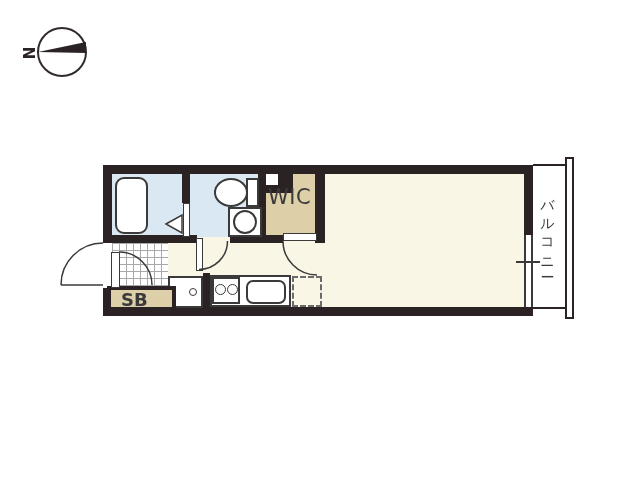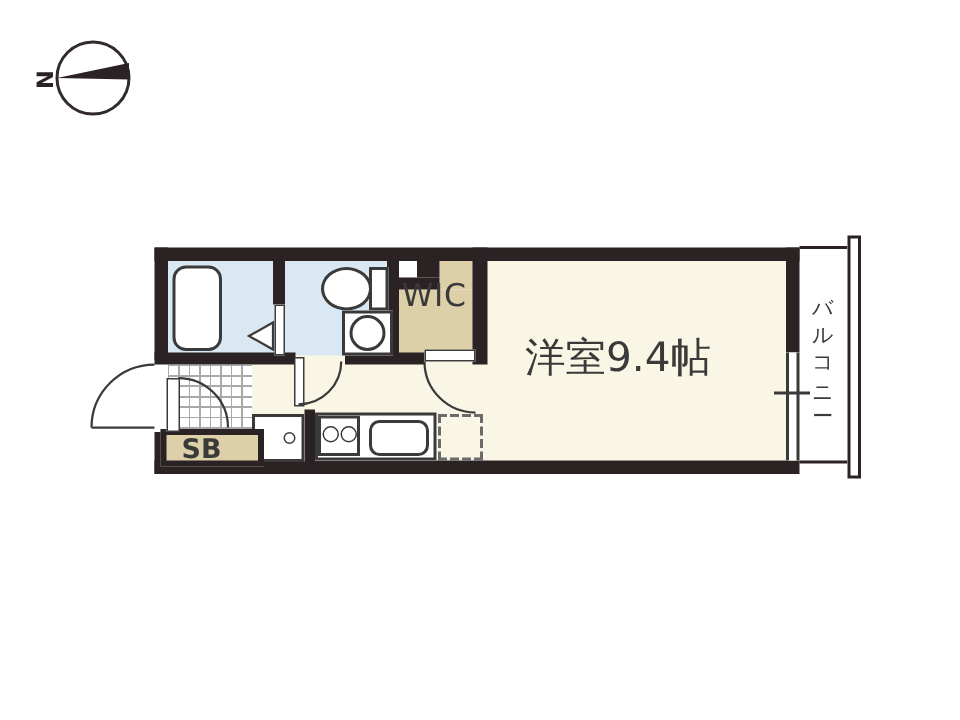--- a/index.html
+++ b/index.html
@@ -109,15 +109,14 @@
 
     <path d="M 119 252 A 33 33 0 0 1 152 285" fill="none" stroke="#3a3a3a" stroke-width="1.5"></path>
 
     <path d="M 103 243 A 42 42 0 0 0 61 285" fill="none" stroke="#3a3a3a" stroke-width="1.5"></path>
     <line x1="61" y1="285" x2="103" y2="285" stroke="#3a3a3a" stroke-width="1.5"></line>
 
     <line x1="516" y1="262" x2="540" y2="262" stroke="#3a3a3a" stroke-width="2"></line>
   </svg>
 
   <div class="label" style="left:268px;top:187px;font-size:21px;letter-spacing:0.5px;">WIC</div>
-  <div class="label" style="left:350px;top:225px;font-size:27px;">洋室9.4帖</div>
 
 </div>
 
 </body></html>

